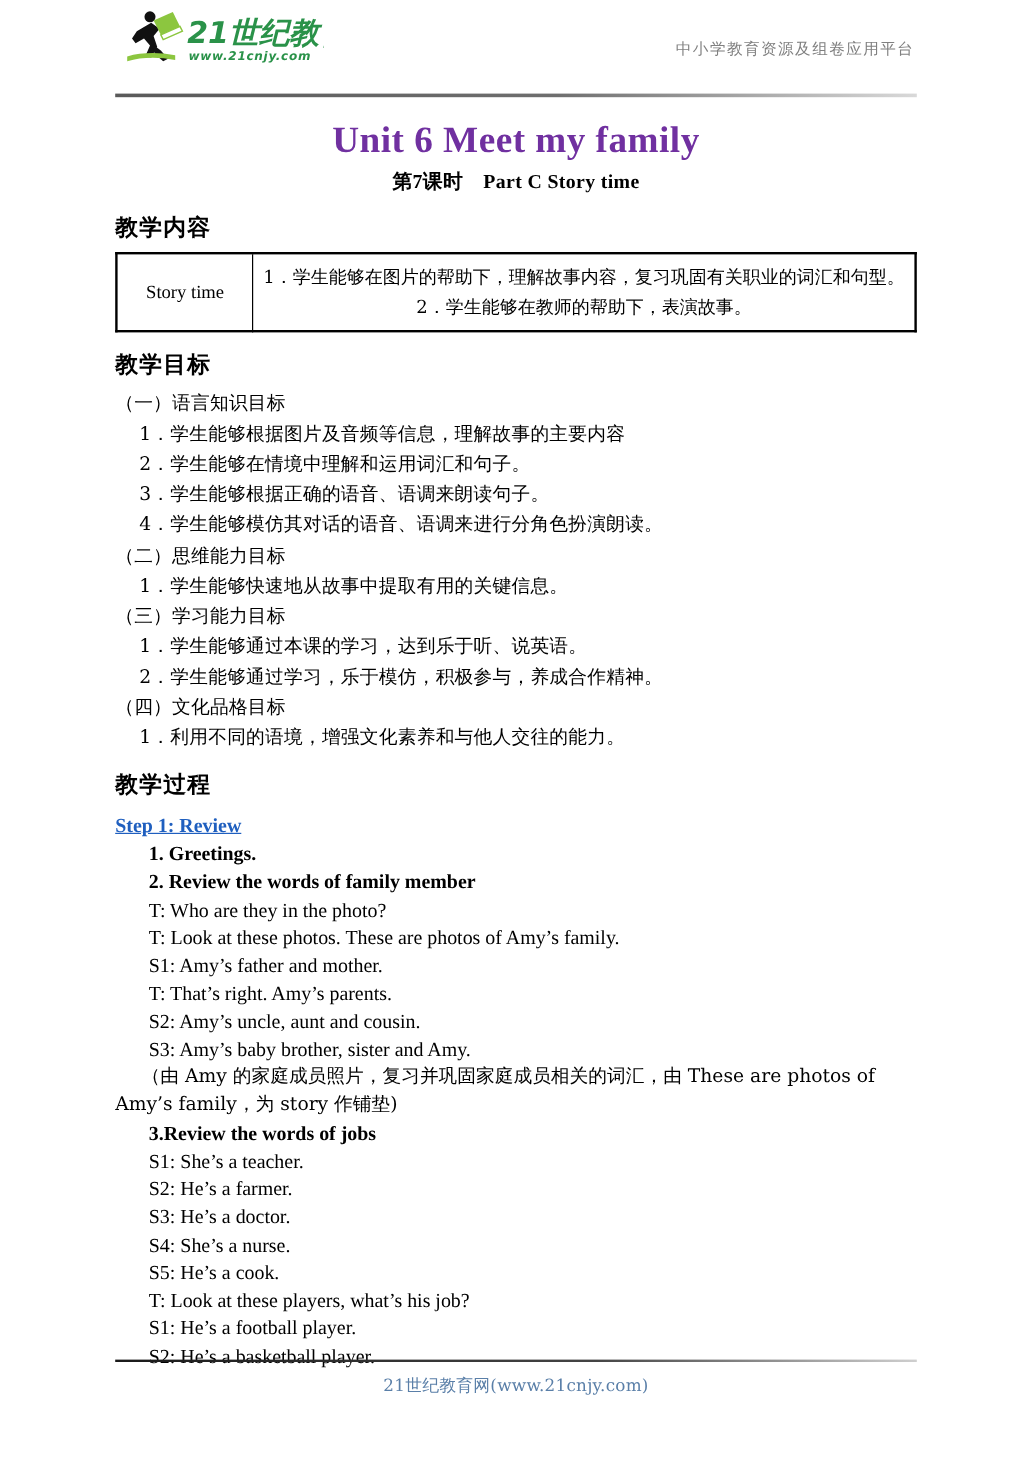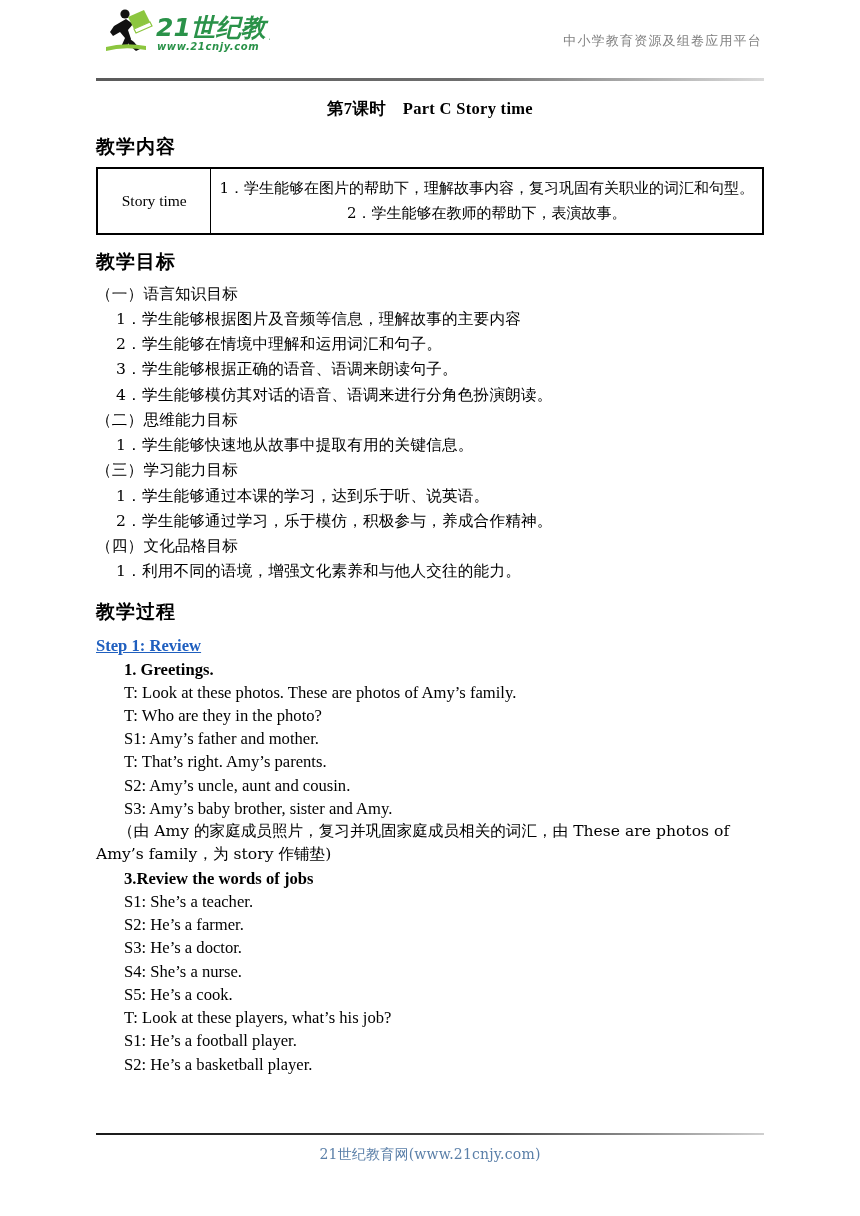--- a/index.html
+++ b/index.html
@@ -198,20 +198,21 @@
         <rect x="58" y="35" width="112" height="11" fill="#ffffff"></rect>
         <text x="59" y="44" font-family="'DejaVu Sans','Liberation Sans',sans-serif" font-size="10" font-weight="bold" font-style="italic" letter-spacing="0.6" fill="#2a9249">www.21cnjy.com</text>
       </svg>
     </div>
 
     <div class="header-tagline">中小学教育资源及组卷应用平台</div>
   </div>
   <div class="header-rule"></div>
 
   <div class="title-block">
+    <div class="doc-title">Unit 6 Meet my family</div>
     <div class="doc-subtitle">第7课时　Part C Story time</div>
   </div>
 
   <div class="cn-heading">教学内容</div>
 
   <table class="content-table">
     <tbody>
         <tr>
       <td class="tbl-label">Story time</td>
       <td class="tbl-body">
@@ -247,23 +248,24 @@
     <div class="cn-line l0">（四）文化品格目标</div>
     <div class="cn-line l1">1．利用不同的语境，增强文化素养和与他人交往的能力。</div>
   </div>
 
   <div class="cn-heading">教学过程</div>
 
   <div>
     <div><a class="step-head" href="#">Step 1: Review</a></div>
 
     <div class="en-line bold">1. Greetings.</div>
-
+    <div class="en-line bold">2. Review the words of family member</div>
+
+    <div class="en-line">T: Who are they in the photo?</div>
     <div class="en-line">T: Look at these photos. These are photos of Amy’s family.</div>
-    <div class="en-line">T: Who are they in the photo?</div>
     <div class="en-line">S1: Amy’s father and mother.</div>
     <div class="en-line">T: That’s right. Amy’s parents.</div>
     <div class="en-line">S2: Amy’s uncle, aunt and cousin.</div>
     <div class="en-line">S3: Amy’s baby brother, sister and Amy.</div>
 
     <div class="mixed-para">（由 Amy 的家庭成员照片，复习并巩固家庭成员相关的词汇，由 These are photos of Amy’s family，为 story 作铺垫)</div>
 
     <div class="en-line bold">3.Review the words of jobs</div>
 
     <div class="en-line">S1: She’s a teacher.</div>

